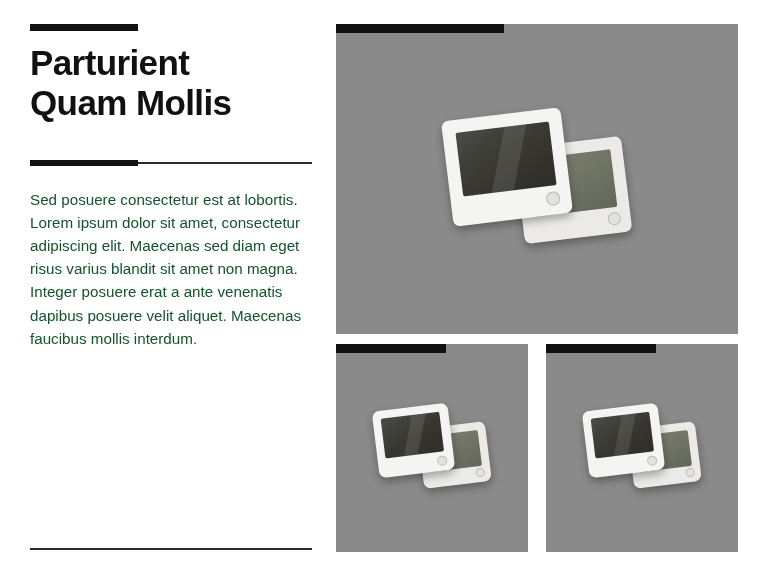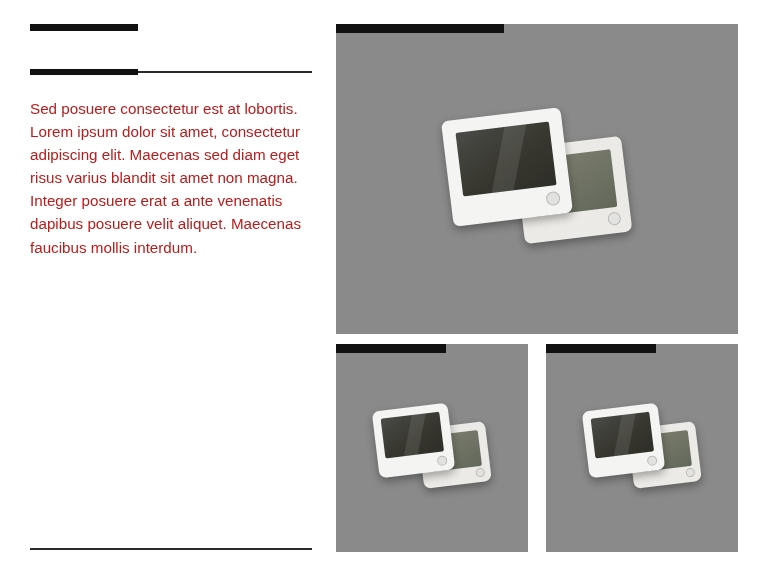--- a/index.html
+++ b/index.html
@@ -67,21 +67,21 @@
     top: 0px;
     width: 108px;
     height: 6px;
     background: #111111;
   }
 
   .body-text {
     margin-top: 22px;
     font-size: 15.2px;
     line-height: 1.52;
-    color: #b91c1c;
+    color: #14532d;
     width: 278px;
   }
 
   .bottom-rule {
     position: absolute;
     left: 0;
     top: 524px;
     width: 282px;
     height: 1.5px;
     background: #2b2b2b;
@@ -234,20 +234,22 @@
 </style>
 </head>
 <body>
 
 <div class="slide">
 
   <div class="left-col">
 
     <div class="title-rule"></div>
 
+    <h1 class="title">Parturient
+Quam Mollis</h1>
 
     <div class="divider-wrap">
       <div class="divider-thin"></div>
       <div class="divider-thick"></div>
     </div>
 
     <p class="body-text">Sed posuere consectetur est at lobortis. Lorem ipsum dolor sit amet, consectetur adipiscing elit. Maecenas sed diam eget risus varius blandit sit amet non magna. Integer posuere erat a ante venenatis dapibus posuere velit aliquet. Maecenas faucibus mollis interdum.</p>
 
     <div class="bottom-rule"></div>
   </div>

